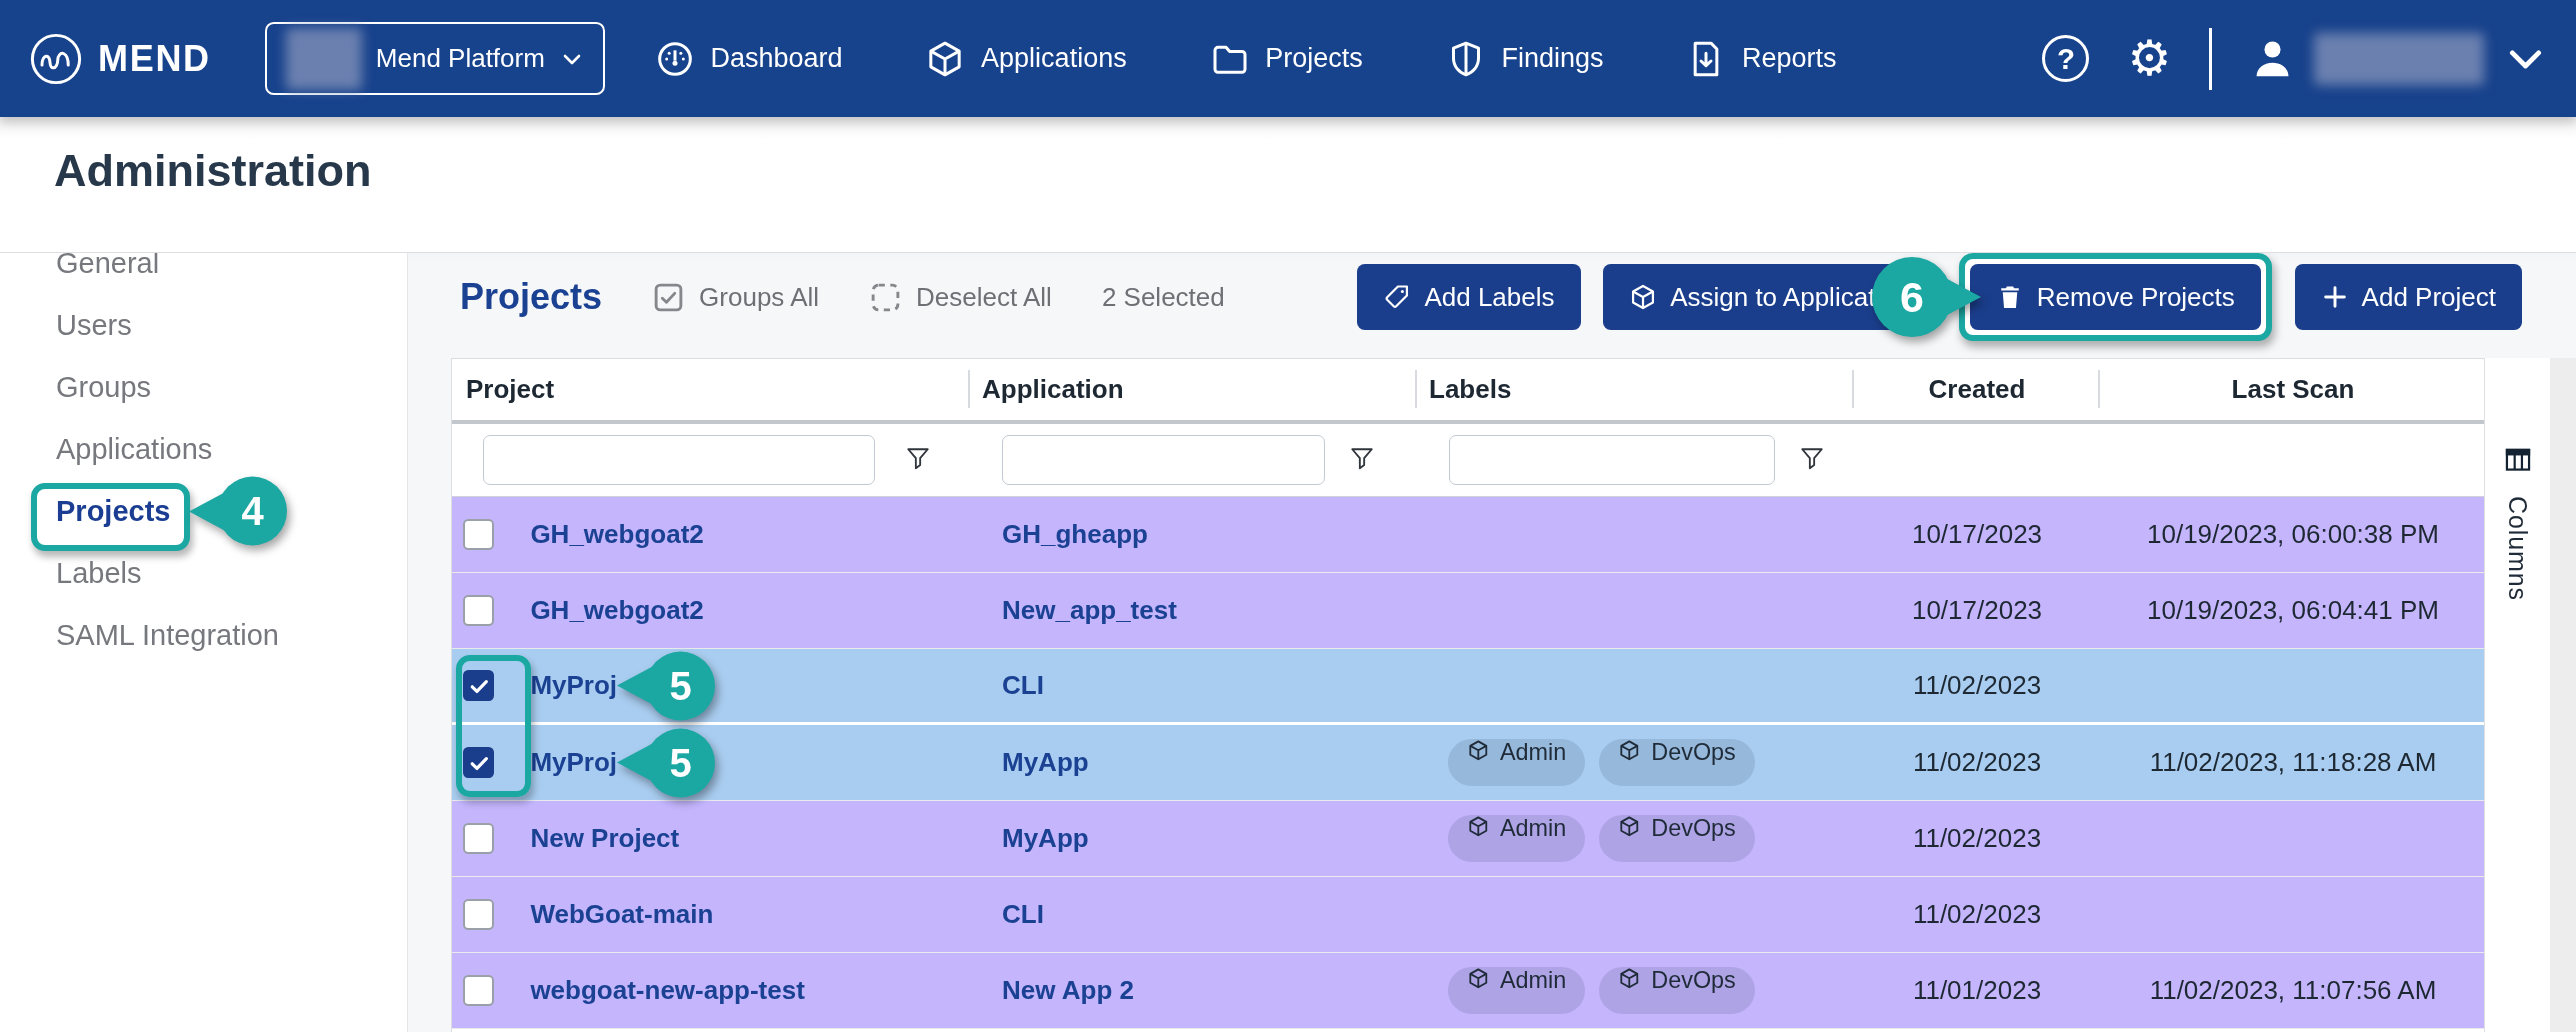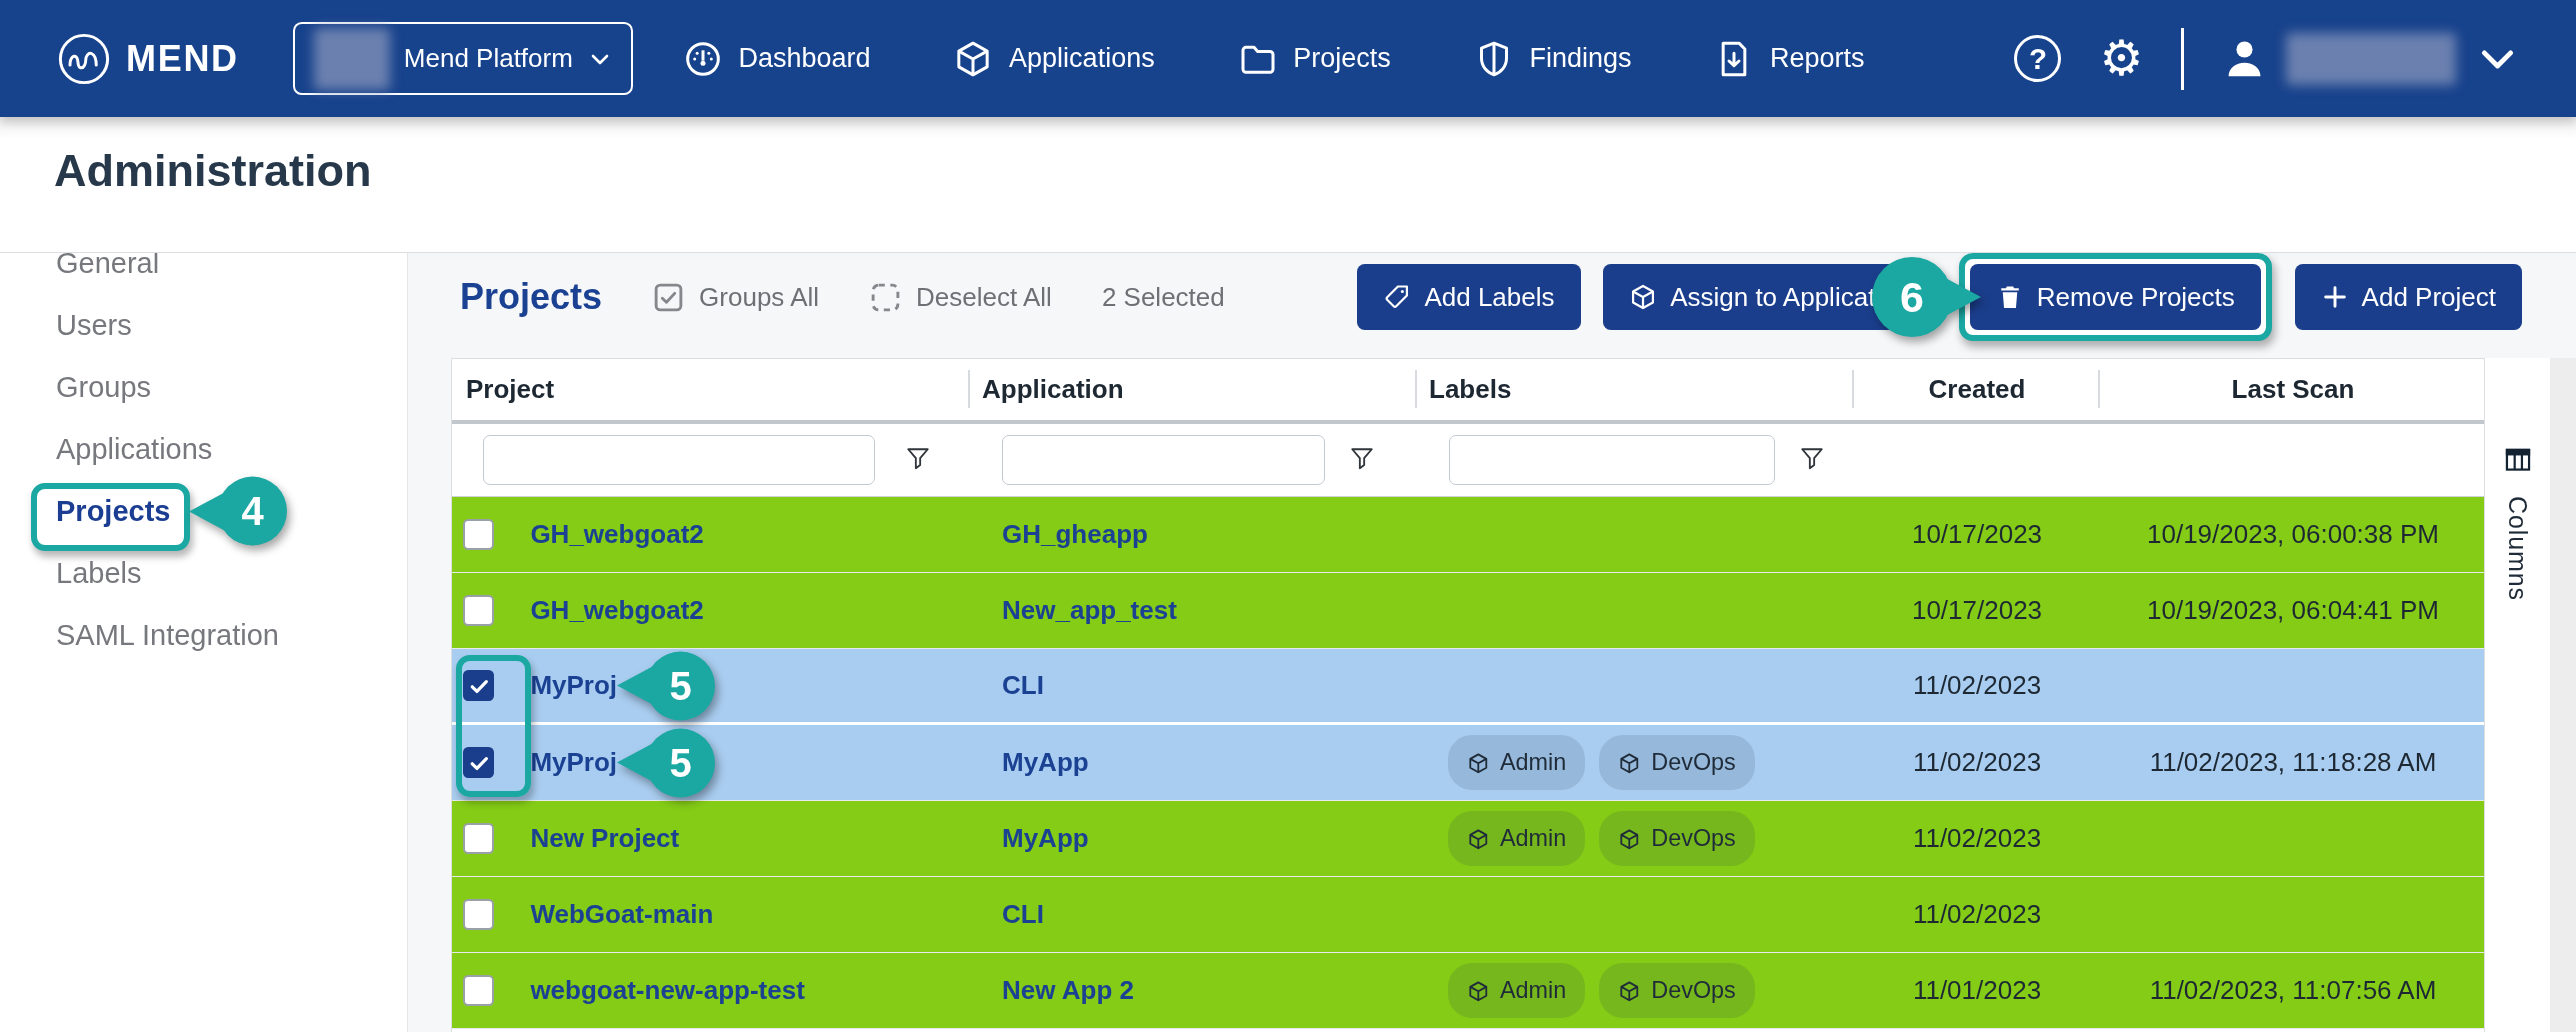--- a/index.html
+++ b/index.html
@@ -2,21 +2,21 @@
 <html style="--teal: #1BA7A2; --navy: #17428C; --btn: #1B3E8C; --link: #1B4193;font-size:14px"><head>
 <meta charset="utf-8">
 <style>
   * { box-sizing: border-box; margin: 0; padding: 0; }
   html,body { width:2576px; height:1032px; overflow:hidden;
     font-family:"Liberation Sans", sans-serif; background:#f6f7f8;
     --teal:#1BA7A2; --navy:#17428C; --btn:#1B3E8C; --link:#1B4193; }
 
   
   .nav { position:absolute; top:0; left:0; right:0; height:117px; background:var(--navy);
-    display:flex; align-items:center; color:#fff; padding:0 56px;
+    display:flex; align-items:center; color:#fff; padding:0 28px;
     box-shadow:0 5.2px 10.4px rgba(0,0,0,.20); z-index:30; }
   .brand { display:flex; align-items:center; gap:14px; }
   .brand .icon svg { width:56px; height:56px; display:block; }
   .brand-text { font-size:36px; font-weight:700; letter-spacing:1.7px; }
   .org-select { margin-left:54px; width:340px; height:73px; border:2.6px solid #fff; border-radius:8.7px;
     display:flex; align-items:center; padding:0 19px; gap:14px; }
   .redact { background:#6b80af; filter:blur(6px); border-radius:3.5px; }
   .redact-org { width:76px; height:62px; flex:0 0 auto; }
   .org-label { font-size:26px; white-space:nowrap; overflow:hidden; }
   .icon svg { display:block; }
@@ -105,32 +105,32 @@
   .tfilter { height:73px; border-bottom:1.7px solid #cfd3d9; }
   .f-cell { display:flex; align-items:center; gap:29.5px; }
   .f-project { grid-column:1/3; padding-left:31px; }
   .f-pad { padding-left:32px; gap:24px; }
   .tfilter input { height:50px; border:1.7px solid #c3c9d3; border-radius:7px; background:#fff;
     font-size:24px; padding:0 14px; font-family:inherit; }
   .funnel { cursor:pointer; } .funnel svg { width:26px; height:26px; color:#2f353b; }
 
   .tbody { position:relative; }
   .trow { height:76px; border-bottom:1.7px solid #e8eaee; font-size:26px; color:#1d2833;
-    background:#84cc16; position:relative; }
+    background:#c4b5fd; position:relative; }
   .trow.selected { background:#A9CDF0; }
   .cb-cell { padding-left:11.3px; }
   .cb { width:31px; height:31px; border:2.6px solid #9aa0a8; border-radius:5.2px; background:#fff; cursor:pointer;
     display:flex; align-items:center; justify-content:center; }
   .cb.checked { border-color:#1b3e8c; background:#1b3e8c; }
   .cb.checked svg { width:22.6px; height:22.6px; color:#fff; }
   .cell-project { padding-left:10.4px; }
   .cell-app { padding-left:32px; }
   .link { color:var(--link); font-weight:700; cursor:pointer; }
   .cell-labels { padding-left:31px; display:flex; gap:14px; }
-  .chip { display:flex; align-items:center; gap:10.4px; height:55px; padding:0 19px; border-radius:24px;
+  .chip { display:flex; gap:10.4px; height:47px; padding:0 19px; border-radius:24px;
     background:rgba(36,58,86,.14); color:#1f2b38; font-size:23.4px; }
   .chip .icon svg { width:22.6px; height:22.6px; }
   .cell-center { text-align:center; }
   .row-balloon { position:absolute; left:165px; top:50%; transform:translateY(-50%); z-index:3; }
   .cb-callout { position:absolute; left:3.5px; width:75px; border:6px solid var(--teal);
     border-radius:14px; box-shadow:2.6px 5.2px 7.8px rgba(0,0,0,.25); pointer-events:none; z-index:3; }
 </style>
 </head>
 <body>
 

